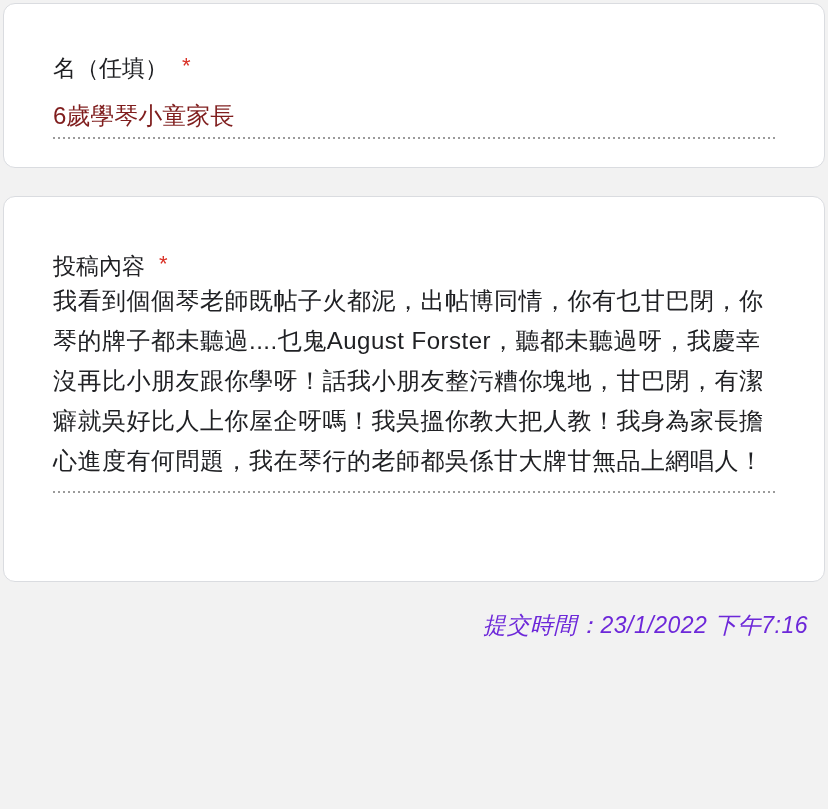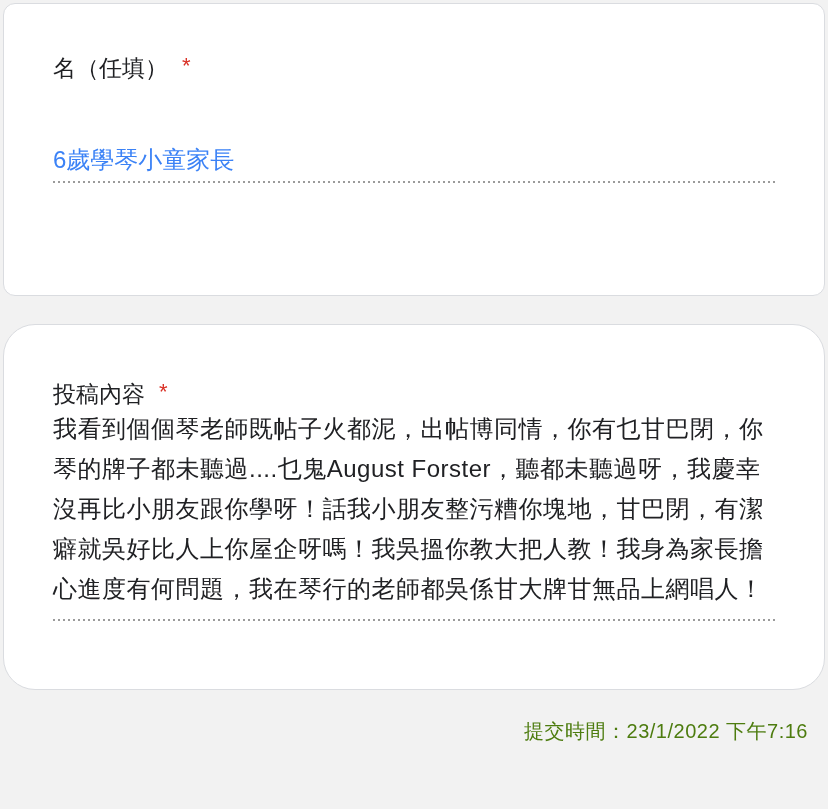--- a/index.html
+++ b/index.html
@@ -20,46 +20,45 @@
     background: #ffffff;
     border: 1px solid #dadce0;
     border-radius: 12px;
     margin: 0 3px;
     padding-left: 49px;
     padding-right: 49px;
   }
   .card-1 {
     margin-top: 3px;
     padding-top: 49px;
-    padding-bottom: 112px;
+    padding-bottom: 28px;
   }
   .card-2 {
     margin-top: 28px;
     padding-top: 54px;
-    padding-bottom: 68px;
-    border-radius: 32px;
+    padding-bottom: 88px;
   }
   .question-title {
     font-size: 23px;
     line-height: 30px;
     color: #202124;
     display: flex;
     align-items: flex-start;
   }
   .required-asterisk {
     color: #d93025;
     font-size: 22px;
     margin-left: 14px;
     line-height: 26px;
   }
   .answer-short {
-    margin-top: 60px;
+    margin-top: 16px;
     font-size: 24px;
     line-height: 33px;
-    color: #3b82f6;
+    color: #7f1d1d;
   }
   .answer-long {
     font-size: 24px;
     line-height: 40px;
     color: #202124;
     letter-spacing: 0.5px;
   }
   .dotted-underline {
     height: 2px;
     background-image: repeating-linear-gradient(
@@ -69,22 +68,23 @@
     );
   }
   .du-1 { margin-top: 5px; }
   .du-2 { margin-top: 10px; }
   .footer {
     margin-top: 28px;
     margin-right: 20px;
     text-align: right;
   }
   .timestamp {
-    font-size: 20px;
-    color: #4d7c0f;
+    font-size: 23px;
+    font-style: italic;
+    color: #6d28d9;
     letter-spacing: 0.5px;
   }
 </style>
 </head>
 <body>
 
 <div class="page">
 
   <div class="card card-1">
     <div class="question-title">

